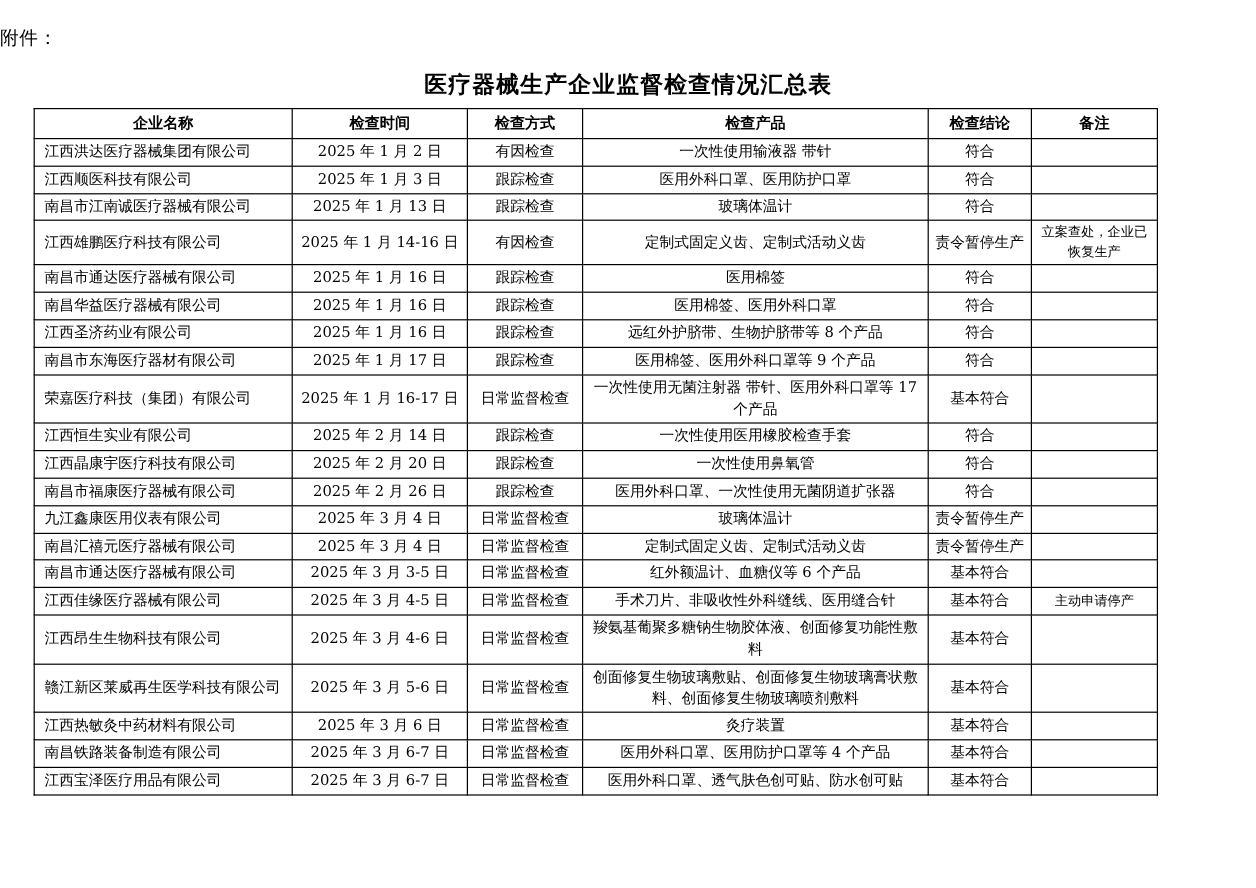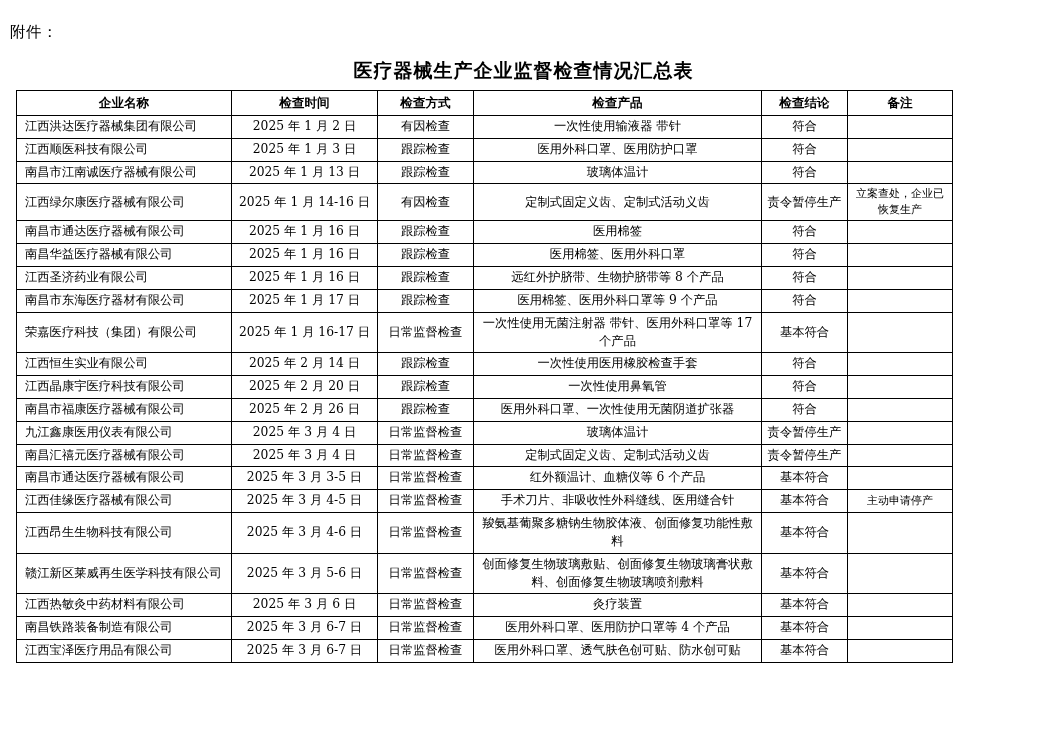--- a/index.html
+++ b/index.html
@@ -17,40 +17,40 @@
   }
   .page {
     position: relative;
     width: 1047px;
     height: 740px;
     box-sizing: border-box;
     padding: 0;
   }
   .attachment-label {
     position: absolute;
-    left: 10px;
+    left: 0;
     top: 22px;
     font-size: 15.5px;
     font-family: "DejaVu Serif", "Liberation Serif", serif;
     letter-spacing: 0.5px;
   }
   .doc-title {
     position: absolute;
     left: 0;
     right: 0;
     top: 58px;
     text-align: center;
     font-size: 19px;
     font-weight: bold;
     font-family: "DejaVu Sans", "Liberation Sans", sans-serif;
     letter-spacing: 1px;
   }
   .table-wrap {
     position: absolute;
-    left: 16px;
+    left: 28px;
     top: 90px;
     width: 936px;
   }
   table.main-table {
     border-collapse: collapse;
     width: 936px;
     table-layout: fixed;
   }
   table.main-table th,
   table.main-table td {
@@ -135,21 +135,21 @@
           </tr>
           <tr>
             <td class="c-name">南昌市江南诚医疗器械有限公司</td>
             <td class="c-date">2025 年 1 月 13 日</td>
             <td>跟踪检查</td>
             <td>玻璃体温计</td>
             <td>符合</td>
             <td class="c-note"></td>
           </tr>
           <tr>
-            <td class="c-name">江西绿尔康医疗器械有限公司</td>
+            <td class="c-name">江西雄鹏医疗科技有限公司</td>
             <td class="c-date">2025 年 1 月 14-16 日</td>
             <td>有因检查</td>
             <td>定制式固定义齿、定制式活动义齿</td>
             <td>责令暂停生产</td>
             <td class="c-note">立案查处，企业已恢复生产</td>
           </tr>
           <tr>
             <td class="c-name">南昌市通达医疗器械有限公司</td>
             <td class="c-date">2025 年 1 月 16 日</td>
             <td>跟踪检查</td>

